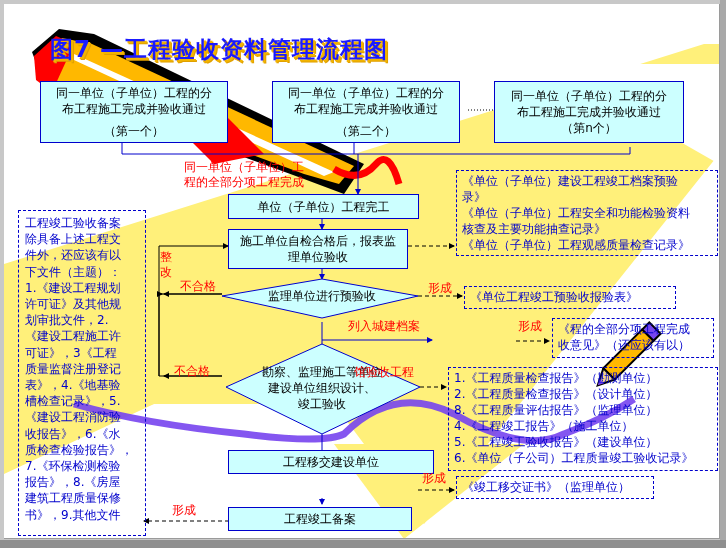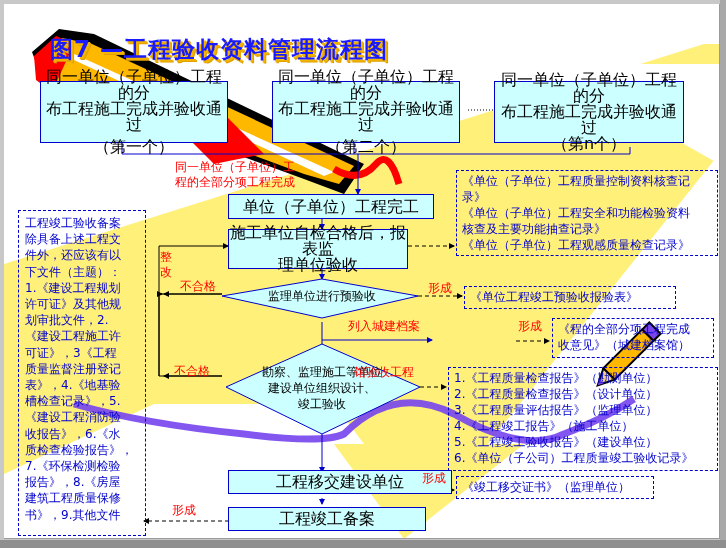--- a/index.html
+++ b/index.html
@@ -17,21 +17,21 @@
   #right-bar { position: absolute; left: 720px; top: 0; width: 6px; height: 548px; background: #a8a8a8; }
   svg.deco { position: absolute; left: 0; top: 0; }
   .title {
     position: absolute; left: 46px; top: 30px; font-size: 23px; font-weight: bold;
     color: #1a1aff; letter-spacing: 1px;
     text-shadow: 2px 2px 0 #f2b400, 3px 3px 0 #e0a000;
     white-space: nowrap;
   }
   .box {
     position: absolute; background: #ccffff; border: 1px solid #0000cc;
-    color: #000; font-size: 16px; text-align: center; line-height: 16px;
+    color: #000; font-size: 12px; text-align: center; line-height: 16px;
     box-sizing: border-box; display: flex; align-items: center; justify-content: center;
     flex-direction: column;
   }
   .dashbox {
     position: absolute; border: 1px dashed #0000cc; color: #0000cc;
     font-size: 12px; line-height: 16px; box-sizing: border-box; padding: 2px 5px;
   }
   .red { position: absolute; color: #ff0000; font-size: 12px; line-height: 15px; white-space: nowrap; }
   .diamond-text {
     position: absolute; text-align: center; font-size: 12px; line-height: 16px; color: #000;
@@ -129,76 +129,76 @@
     <span>同一单位（子单位）工程的分</span>
     <span>布工程施工完成并验收通过</span>
     <span style="margin-top:6px">（第二个）</span>
   </div>
   <div class="box" style="left:490px;top:77px;width:190px;height:62px;">
     <span>同一单位（子单位）工程的分</span>
     <span>布工程施工完成并验收通过</span>
     <span style="">（第n个）</span>
   </div>
 
-  <div class="red" style="left:171px;top:156px;">
+  <div class="red" style="left:180px;top:156px;">
     <span class="line-item">同一单位（子单位）工</span>
     <span class="line-item">程的全部分项工程完成</span>
   </div>
 
-  <div class="box" style="left:224px;top:190px;width:206px;height:25px;">
+  <div class="box" style="left:224px;top:190px;width:191px;height:25px;">
     <span>单位（子单位）工程完工</span>
   </div>
   <div class="box" style="left:224px;top:225px;width:180px;height:40px;">
     <span>施工单位自检合格后，报表监</span>
     <span>理单位验收</span>
   </div>
   <div class="diamond-text" style="left:240px;top:284px;width:156px;">监理单位进行预验收</div>
   <div class="diamond-text" style="left:240px;top:360px;width:156px;">
     <span class="line-item">勘察、监理施工等单位</span>
     <span class="line-item">建设单位组织设计、</span>
     <span class="line-item">竣工验收</span>
   </div>
-  <div class="box" style="left:224px;top:466px;width:224px;height:24px;text-align:center;">
+  <div class="box" style="left:224px;top:446px;width:206px;height:24px;text-align:center;">
     <span>工程移交建设单位</span>
   </div>
-  <div class="box" style="left:224px;top:503px;width:198px;height:24px;">
+  <div class="box" style="left:224px;top:503px;width:184px;height:24px;">
     <span>工程竣工备案</span>
   </div>
 
   <div class="red" style="left:156px;top:246px;">
     <span class="line-item">整</span>
     <span class="line-item">改</span>
   </div>
   <div class="red" style="left:176px;top:275px;">不合格</div>
   <div class="red" style="left:170px;top:360px;">不合格</div>
   <div class="red" style="left:424px;top:277px;">形成</div>
   <div class="red" style="left:344px;top:315px;">列入城建档案</div>
   <div class="red" style="left:350px;top:337px;margin-top:24px;">馆验收工程</div>
   <div class="red" style="left:514px;top:315px;">形成</div>
   <div class="red" style="left:418px;top:467px;">形成</div>
   <div class="red" style="left:168px;top:499px;">形成</div>
 
   <div class="dashbox" style="left:452px;top:166px;width:262px;height:86px;">
-    <span class="line-item">《单位（子单位）工程质量控制资料核查记</span>
+    <span class="line-item">《单位（子单位）建设工程竣工档案预验</span>
     <span class="line-item">录》</span>
     <span class="line-item">《单位（子单位）工程安全和功能检验资料</span>
     <span class="line-item">核查及主要功能抽查记录》</span>
     <span class="line-item">《单位（子单位）工程观感质量检查记录》</span>
   </div>
   <div class="dashbox" style="left:460px;top:282px;width:212px;height:23px;">
     <span class="line-item">《单位工程竣工预验收报验表》</span>
   </div>
   <div class="dashbox" style="left:548px;top:314px;width:162px;height:40px;">
     <span class="line-item">《程的全部分项工程完成</span>
-    <span class="line-item">收意见》（城建档案馆）</span>
+    <span class="line-item">收意见》（还应该有以）</span>
   </div>
   <div class="dashbox" style="left:444px;top:363px;width:270px;height:104px;">
     <span class="line-item">1.《工程质量检查报告》（勘测单位）</span>
     <span class="line-item">2.《工程质量检查报告》（设计单位）</span>
-    <span class="line-item">3.《工程质量评估报告》（监理单位）</span>
+    <span class="line-item">8.《工程质量评估报告》（监理单位）</span>
     <span class="line-item">4.《工程竣工报告》（施工单位）</span>
     <span class="line-item">5.《工程竣工验收报告》（建设单位）</span>
     <span class="line-item">6.《单位（子公司）工程质量竣工验收记录》</span>
   </div>
   <div class="dashbox" style="left:452px;top:472px;width:198px;height:23px;">
     <span class="line-item">《竣工移交证书》（监理单位）</span>
   </div>
   <div class="dashbox" style="left:14px;top:206px;width:128px;height:326px;padding:4px 6px;line-height:16.2px;">
     <span class="line-item">工程竣工验收备案</span>
     <span class="line-item">除具备上述工程文</span>

